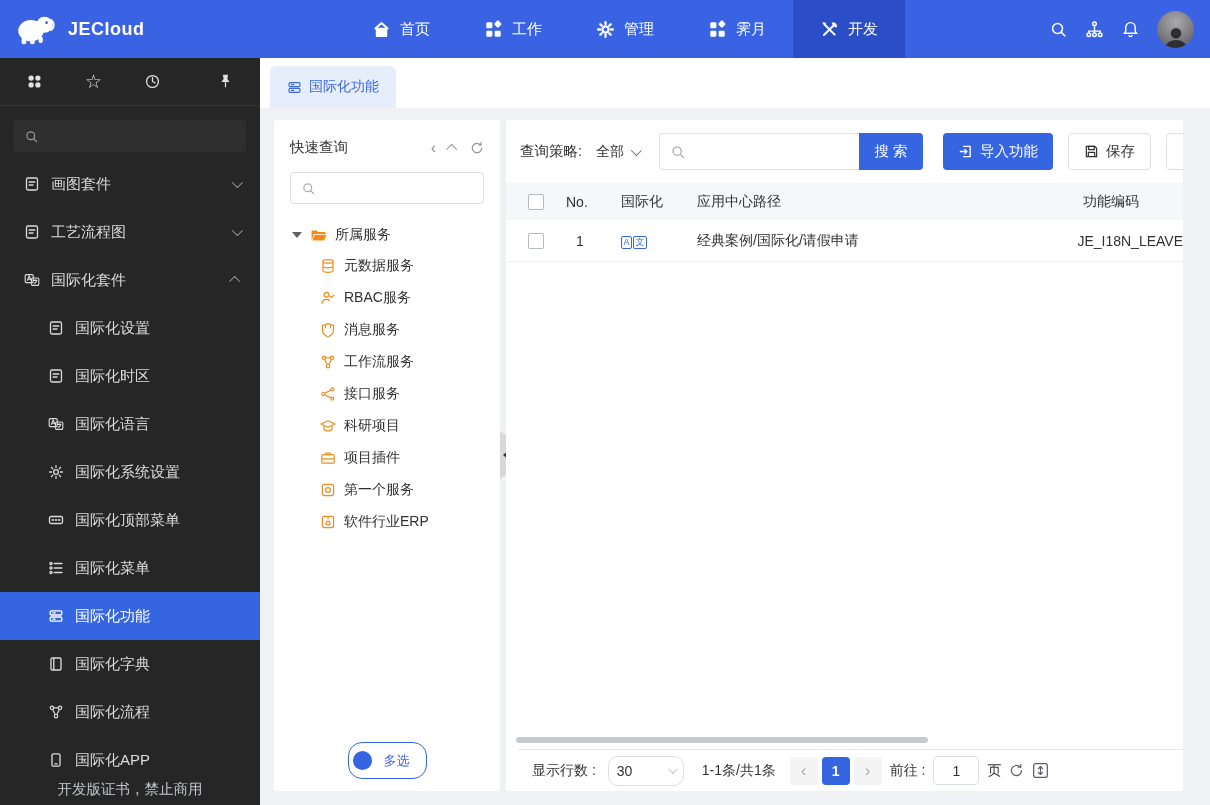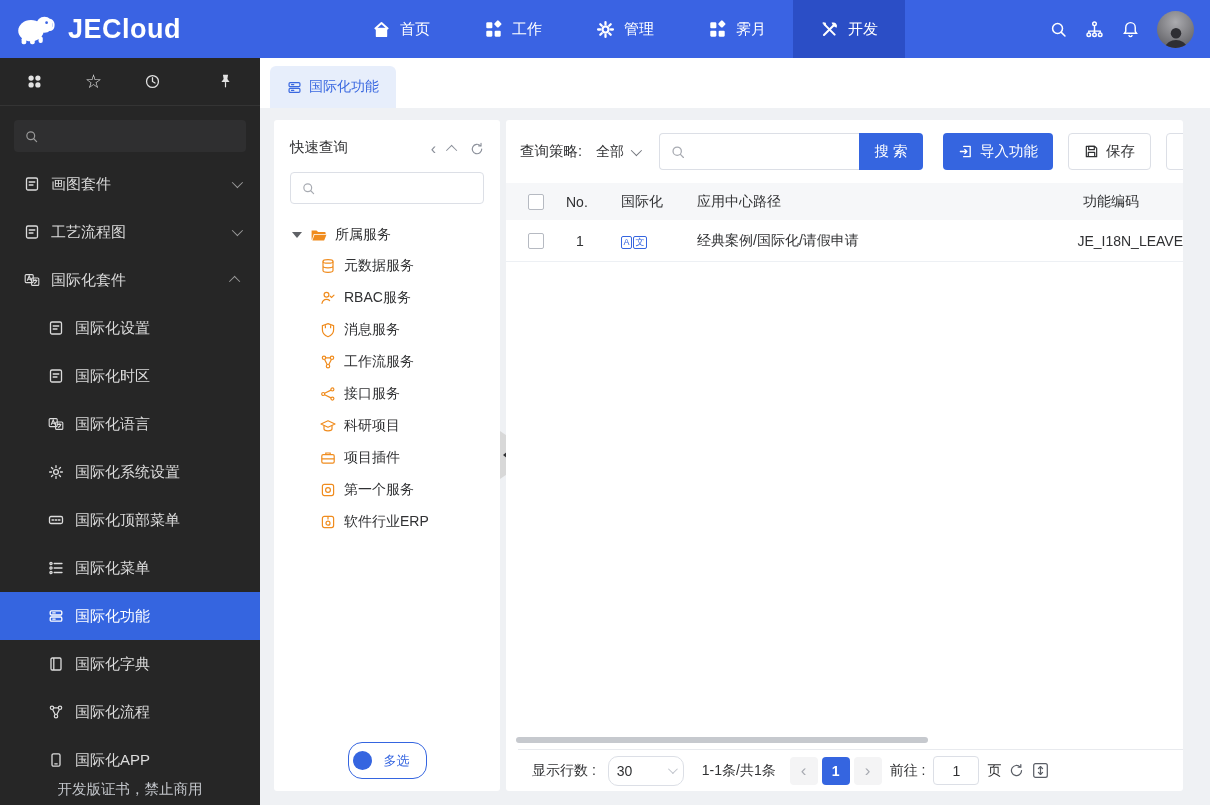--- a/index.html
+++ b/index.html
@@ -8,21 +8,21 @@
     font-family:"Liberation Sans","DejaVu Sans",sans-serif;
     position:relative; overflow:hidden; background:#EFF1F4; font-size:14px; color:#303133;
   }
   svg { display:block; }
   .ic { display:inline-flex; align-items:center; justify-content:center; flex:0 0 auto; }
 
   
   .topbar { position:absolute; top:0; left:0; width:1210px; height:58px; background:#3A63E3;
             display:flex; align-items:stretch; color:#fff; }
   .logo { display:flex; align-items:center; gap:10px; padding-left:14px; width:250px; }
-  .logo-text { font-size:27px; font-weight:bold; letter-spacing:.5px; }
+  .logo-text { font-size:18px; font-weight:bold; letter-spacing:.5px; }
   .topnav { display:flex; align-items:stretch; margin-left:95px; }
   .topnav-item { display:flex; align-items:center; gap:9px; padding:0 27px; font-size:15px; cursor:pointer; }
   .topnav-item.active { background:#2B4EC6; }
   .top-right { margin-left:auto; display:flex; align-items:center; gap:17px; padding-right:16px; }
   .avatar { width:37px; height:37px; border-radius:50%; overflow:hidden;
             background:radial-gradient(circle at 50% 30%, #ababaf, #55555a); position:relative; }
   .avatar svg { position:absolute; bottom:-2px; left:50%; transform:translateX(-50%); }
 
   
   .sidebar { position:absolute; top:58px; left:0; width:260px; bottom:0; background:#262626;
@@ -45,21 +45,21 @@
   .sd-foot { position:absolute; bottom:6px; width:100%; text-align:center; font-size:14.5px; color:#C3C6CB; }
 
   
   .tabbar { position:absolute; top:58px; left:260px; right:0; height:50px; background:#fff; }
   .tab { position:absolute; left:10px; top:8px; height:42px; background:#E7EEFB; color:#3A68E0;
          display:flex; align-items:center; gap:7px; padding:0 17px; font-size:14px;
          border-radius:6px 6px 0 0; cursor:pointer; }
 
   
   .qpanel { position:absolute; left:274px; top:120px; width:226px; bottom:14px; background:#fff; border-radius:3px; }
-  .qp-head { display:flex; align-items:flex-end; padding:18px 16px 0 16px; }
+  .qp-head { display:flex; align-items:center; padding:18px 16px 0 16px; }
   .qp-title { font-size:14.5px; color:#303133; }
   .qp-icons { margin-left:auto; display:flex; align-items:center; gap:13px; color:#8A8F99; }
   .qp-icons .lt { font-size:16px; line-height:1; }
   .qp-icons .chev-up { width:8px; height:8px; border-left:1.5px solid #8A8F99; border-top:1.5px solid #8A8F99;
                        transform:rotate(45deg) translateY(2px); }
   .qp-search { margin:15px 16px 0; height:32px; border:1px solid #DCDFE6; border-radius:4px;
                display:flex; align-items:center; gap:8px; padding:0 10px; color:#A8ABB2; }
   .qp-search input { flex:1; border:none; outline:none; font-size:14px; width:100%; }
   .tree { margin:16px 8px 0 18px; }
   .tree-root { display:flex; align-items:center; gap:8px; height:30px; }

